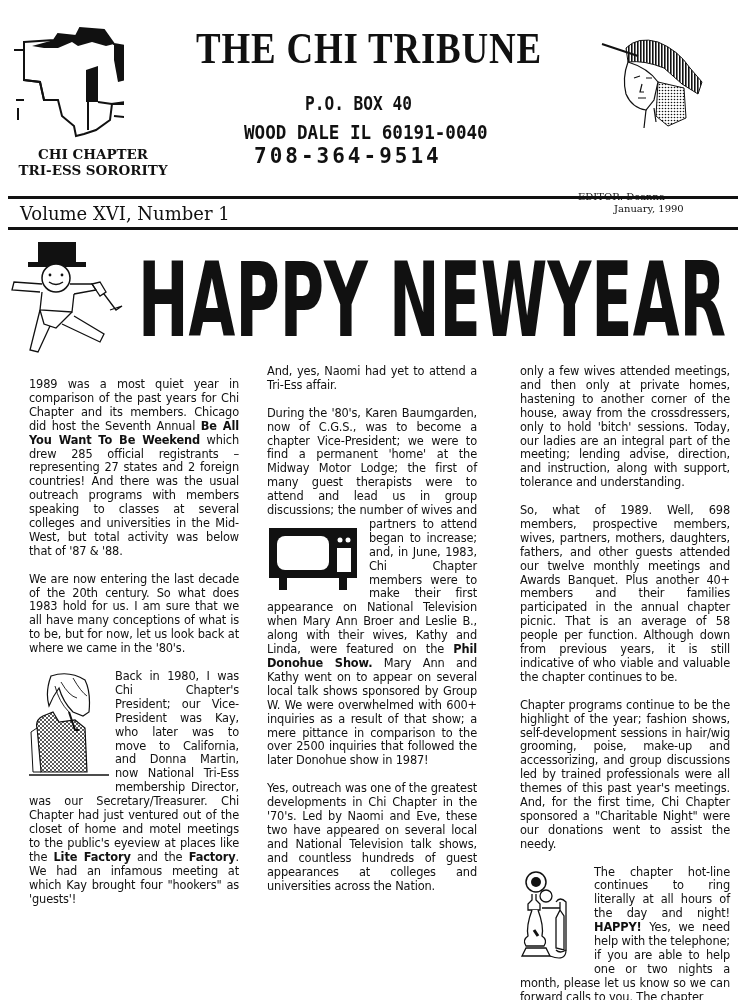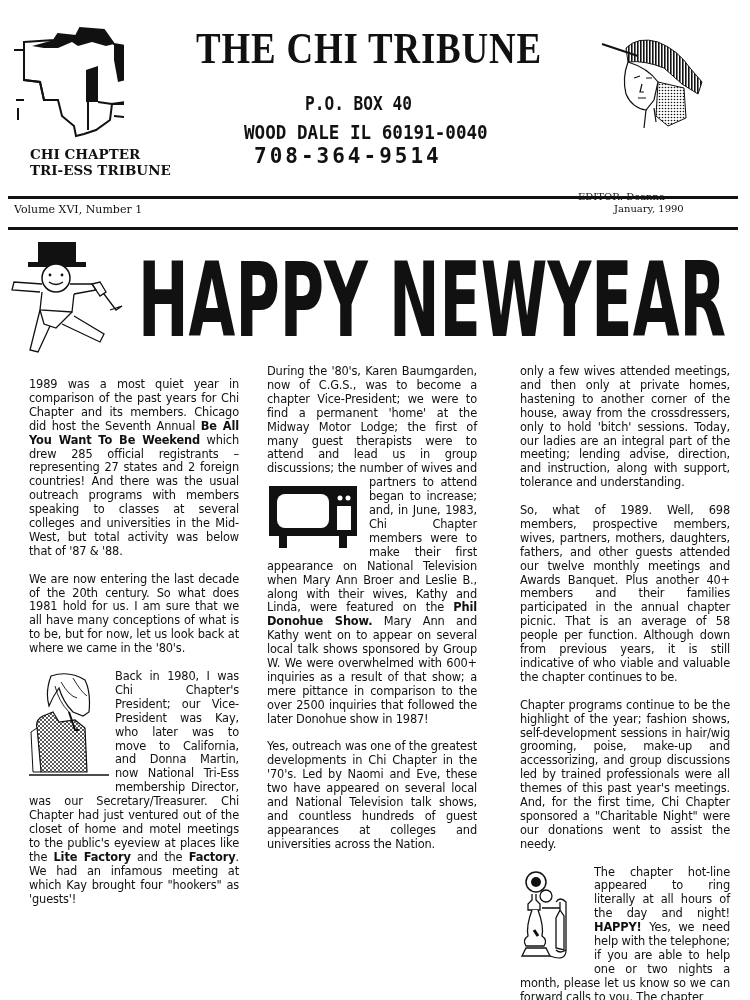--- a/index.html
+++ b/index.html
@@ -3,38 +3,38 @@
 <meta charset="utf-8">
 <style>
   * { box-sizing: border-box; margin: 0; padding: 0; }
   html, body { width: 750px; height: 1000px; background: #fff; overflow: hidden; }
   body { position: relative; color: #111; font-family: "DejaVu Sans", sans-serif; }
 
   .abs { position: absolute; }
 
   
   .logo-map { left: 14px; top: 20px; width: 110px; height: 120px; }
-  .chapter-name { left: 18px; top: 146px; width: 150px; text-align: left;
-    font-family: "DejaVu Serif", serif; font-weight: bold; font-size: 13.5px; line-height: 16px; margin-left: 12px; }
+  .chapter-name { left: 18px; top: 146px; width: 150px; text-align: center;
+    font-family: "DejaVu Serif", serif; font-weight: bold; font-size: 13.5px; line-height: 16px; }
   .title { left: 196px; top: 22px; width: 340px; text-align: center;
     font-family: "Liberation Serif", serif; font-weight: bold; font-size: 45px; letter-spacing: 1px;
     transform: scaleX(0.82); transform-origin: left top; white-space: nowrap; }
   .addr1 { left: 305px; top: 92px; font-family: "DejaVu Sans Mono", monospace; font-weight: bold;
     font-size: 19px; white-space: nowrap; transform: scaleX(0.85); transform-origin: left top; }
   .addr2 { left: 244px; top: 120px; font-family: "DejaVu Sans Mono", monospace; font-weight: bold;
     font-size: 20px; white-space: nowrap; transform: scaleX(0.88); transform-origin: left top; }
   .addr3 { left: 254px; top: 144px; font-family: "DejaVu Sans Mono", monospace; font-weight: bold;
     font-size: 21px; white-space: nowrap; letter-spacing: 3px; }
   .editor-art { left: 598px; top: 38px; width: 120px; height: 100px; }
   .editor { left: 578px; top: 173px; font-family: "DejaVu Serif", serif; font-weight: normal; font-size: 10px; margin-top: 18px; }
 
   .rule { left: 8px; width: 730px; height: 3px; background: #111; }
   .rule.r1 { top: 196px; }
   .rule.r2 { top: 227px; }
-  .volume { left: 14px; top: 203px; font-family: "DejaVu Serif", serif; font-size: 11px; text-align: center; }
+  .volume { left: 20px; top: 203px; font-family: "DejaVu Serif", serif; font-size: 18px; text-align: center; }
   .date { left: 614px; top: 203px; font-family: "DejaVu Serif", serif; font-size: 10px; }
 
   
   .baby { left: 4px; top: 238px; width: 130px; height: 120px; }
   .banner { left: 138px; top: 258px; width: 590px; height: 82px; }
   .banner text { font-family: "DejaVu Sans", sans-serif; font-weight: bold; }
 
   
   .col { position: absolute; font-family: "DejaVu Sans", sans-serif; font-size: 11.4px;
     line-height: 13.9px; text-align: justify; letter-spacing: -0.15px; }
@@ -55,21 +55,21 @@
 <svg class="abs logo-map" viewBox="0 0 110 120">
   <path d="M10 22 L40 20 L44 14 L62 16 L66 8 L90 10 L100 24 L112 26 L112 82 L98 84 L96 100 L82 110 L70 114 L62 116 L60 106 L48 96 L44 80 L30 80 L26 62 L10 60 Z" fill="none" stroke="#111" stroke-width="2"></path>
   <path d="M40 20 L44 14 L62 16 L66 8 L90 10 L100 24 L92 26 L78 22 L64 26 L58 22 L44 28 L30 28 L18 26 Z" fill="#111"></path>
   <path d="M72 50 L84 46 L84 82 L72 82 Z" fill="#111"></path>
   <path d="M100 24 L112 26 L112 60 L104 62 L100 40 Z" fill="#111"></path>
   <path d="M10 60 L26 62 L30 80 L44 80 M84 82 L98 84 M74 82 L74 110 M98 84 L112 84 M2 80 L10 80 M4 88 L4 100 M100 96 L118 98" fill="none" stroke="#111" stroke-width="2"></path>
   <path d="M0 30 L10 30" stroke="#111" stroke-width="2"></path>
 </svg>
 <div class="abs chapter-name">
   <div>CHI CHAPTER</div>
-  <div>TRI-ESS TRIBUNE</div>
+  <div>TRI-ESS SORORITY</div>
 </div>
 
 <div class="abs title">THE CHI TRIBUNE</div>
 <div class="abs addr1">P.O. BOX 40</div>
 <div class="abs addr2">WOOD DALE IL  60191-0040</div>
 <div class="abs addr3">708-364-9514</div>
 
 <svg class="abs editor-art" viewBox="0 0 120 100">
   <defs>
     <pattern id="stripes" width="3" height="4" patternUnits="userSpaceOnUse">
@@ -104,40 +104,41 @@
   <path d="M38 54 L36 72 L68 74 L70 56" stroke="#111" fill="none" stroke-width="1.3"></path>
   <path d="M36 72 L40 86 L52 90 L68 74 M36 72 L26 112 L34 114 L46 88 M58 86 L96 104 L100 96 L70 78" stroke="#111" fill="none" stroke-width="1.3"></path>
   <path d="M88 46 L96 58 L102 54 L96 44 Z M100 56 L112 72 L118 68 L106 72" stroke="#111" fill="none" stroke-width="1.3"></path>
 </svg>
 <svg class="abs banner" viewBox="0 0 590 82" preserveAspectRatio="none">
   <text x="0" y="78" font-size="104" textLength="588" lengthAdjust="spacingAndGlyphs" fill="#111">HAPPY NEWYEAR</text>
 </svg>
 
 <div class="col col1">
   <p><span>1989 was a most quiet year in comparison of the past years for Chi Chapter and its members. Chicago did host the Seventh Annual </span><b>Be All You Want To Be Weekend</b><span> which drew 285 official registrants – representing 27 states and 2 foreign countries! And there was the usual outreach programs with members speaking to classes at several colleges and universities in the Mid-West, but total activity was below that of '87 &amp; '88.</span></p>
-  <p>We are now entering the last decade of the 20th century. So what does 1981 hold for us.  I am sure that we all have many conceptions of what is to be, but for now, let us look back at where we came in the '80's.</p>
+  <p>We are now entering the last decade of the 20th century. So what does 1983 hold for us.  I am sure that we all have many conceptions of what is to be, but for now, let us look back at where we came in the '80's.</p>
   <p>
     <svg class="float-art woman-art" viewBox="0 0 80 110">
       <defs>
         <pattern id="knit" width="4" height="4" patternUnits="userSpaceOnUse">
           <path d="M0 0 L4 4 M4 0 L0 4" stroke="#111" stroke-width="0.7"></path>
         </pattern>
       </defs>
       <path d="M22 4 Q40 -2 56 8 Q62 20 60 40 L54 44 L44 40 Q34 30 30 16 Q24 24 20 34 Q16 20 22 4 Z" fill="#fff" stroke="#111" stroke-width="1.2"></path>
       <path d="M26 14 Q30 30 40 40 M32 10 Q40 24 48 26 M44 6 Q52 20 58 24" stroke="#111" fill="none" stroke-width="0.9"></path>
       <path d="M8 56 Q6 48 14 44 L24 40 L30 50 L46 48 L56 56 L58 100 L12 100 Z" fill="url(#knit)" stroke="#111" stroke-width="1.2"></path>
       <path d="M2 60 L8 56 L12 100 L4 100 Z" fill="#fff" stroke="#111"></path>
       <path d="M40 40 L46 58 L50 58" stroke="#111" stroke-width="2" fill="none"></path>
       <line x1="0" y1="103" x2="80" y2="103" stroke="#111" stroke-width="1.5"></line>
     </svg>
     <span>Back in 1980, I was Chi Chapter's President; our Vice-President was Kay, who later was to move to California, and Donna Martin, now National Tri-Ess membership Director, was our Secretary/Treasurer.  Chi Chapter had just ventured out of the closet of home and motel meetings to the public's eyeview at places like the </span><b>Lite Factory</b><span> and the </span><b>Factory</b><span>. We had an infamous meeting at which Kay brought four "hookers" as 'guests'!</span>
   </p>
 </div>
 
 <div class="col col2">
+  <p>And, yes, Naomi had yet to attend a Tri-Ess affair.</p>
   <p>
     
     <span id="c2-lead">During the '80's, Karen Baumgarden, now of C.G.S., was to become a chapter Vice-President; we were to find a permanent 'home' at the Midway Motor Lodge; the first of many guest therapists were to attend and lead us in group discussions; the number of wives and partners to </span>
     <svg class="float-art tv-art" viewBox="0 0 88 62">
       <rect x="0" y="0" width="88" height="50" fill="#111"></rect>
       <rect x="8" y="8" width="52" height="34" rx="8" fill="#fff"></rect>
       <rect x="68" y="20" width="14" height="24" fill="#fff"></rect>
       <circle cx="71" cy="12" r="2.5" fill="#fff"></circle>
         <circle cx="79" cy="12" r="2.5" fill="#fff"></circle>
       <rect x="10" y="50" width="8" height="12" fill="#111"></rect>
@@ -158,15 +159,15 @@
       <circle cx="16" cy="12" r="5" fill="#111"></circle>
       <circle cx="26" cy="26" r="6" fill="#fff" stroke="#111" stroke-width="1.3"></circle>
       <path d="M12 24 L12 30 L8 34 L8 40 L20 40 L20 34 L16 30 L16 24" fill="#fff" stroke="#111" stroke-width="1.3"></path>
       <path d="M12 40 Q6 56 8 66 Q2 70 6 76 L24 76 Q28 70 22 66 Q24 56 18 40" fill="#fff" stroke="#111" stroke-width="1.3"></path>
       <path d="M14 60 L18 66" stroke="#111" stroke-width="3"></path>
       <path d="M2 86 L30 86 L26 78 L6 78 Z" fill="#fff" stroke="#111" stroke-width="1.3"></path>
       <path d="M22 38 L40 38 M40 32 L40 40 L36 48 L36 78 L44 80 L44 46 L40 40" fill="#fff" stroke="#111" stroke-width="1.3"></path>
       <path d="M36 32 Q40 26 46 32 L46 80 Q40 84 36 80" fill="none" stroke="#111" stroke-width="1.3"></path>
       <path d="M30 86 Q46 92 46 80" fill="none" stroke="#111" stroke-width="1.2"></path>
     </svg>
-    <span>The chapter hot-line appeared to ring literally at all hours of the day and night! </span><b>HAPPY!</b><span>  Yes, we need help with the telephone; if you are able to help one or two nights a month, please let us know so we can forward calls to you. The chapter</span>
+    <span>The chapter hot-line continues to ring literally at all hours of the day and night! </span><b>HAPPY!</b><span>  Yes, we need help with the telephone; if you are able to help one or two nights a month, please let us know so we can forward calls to you. The chapter</span>
   </p>
 </div>
 
 </body></html>

